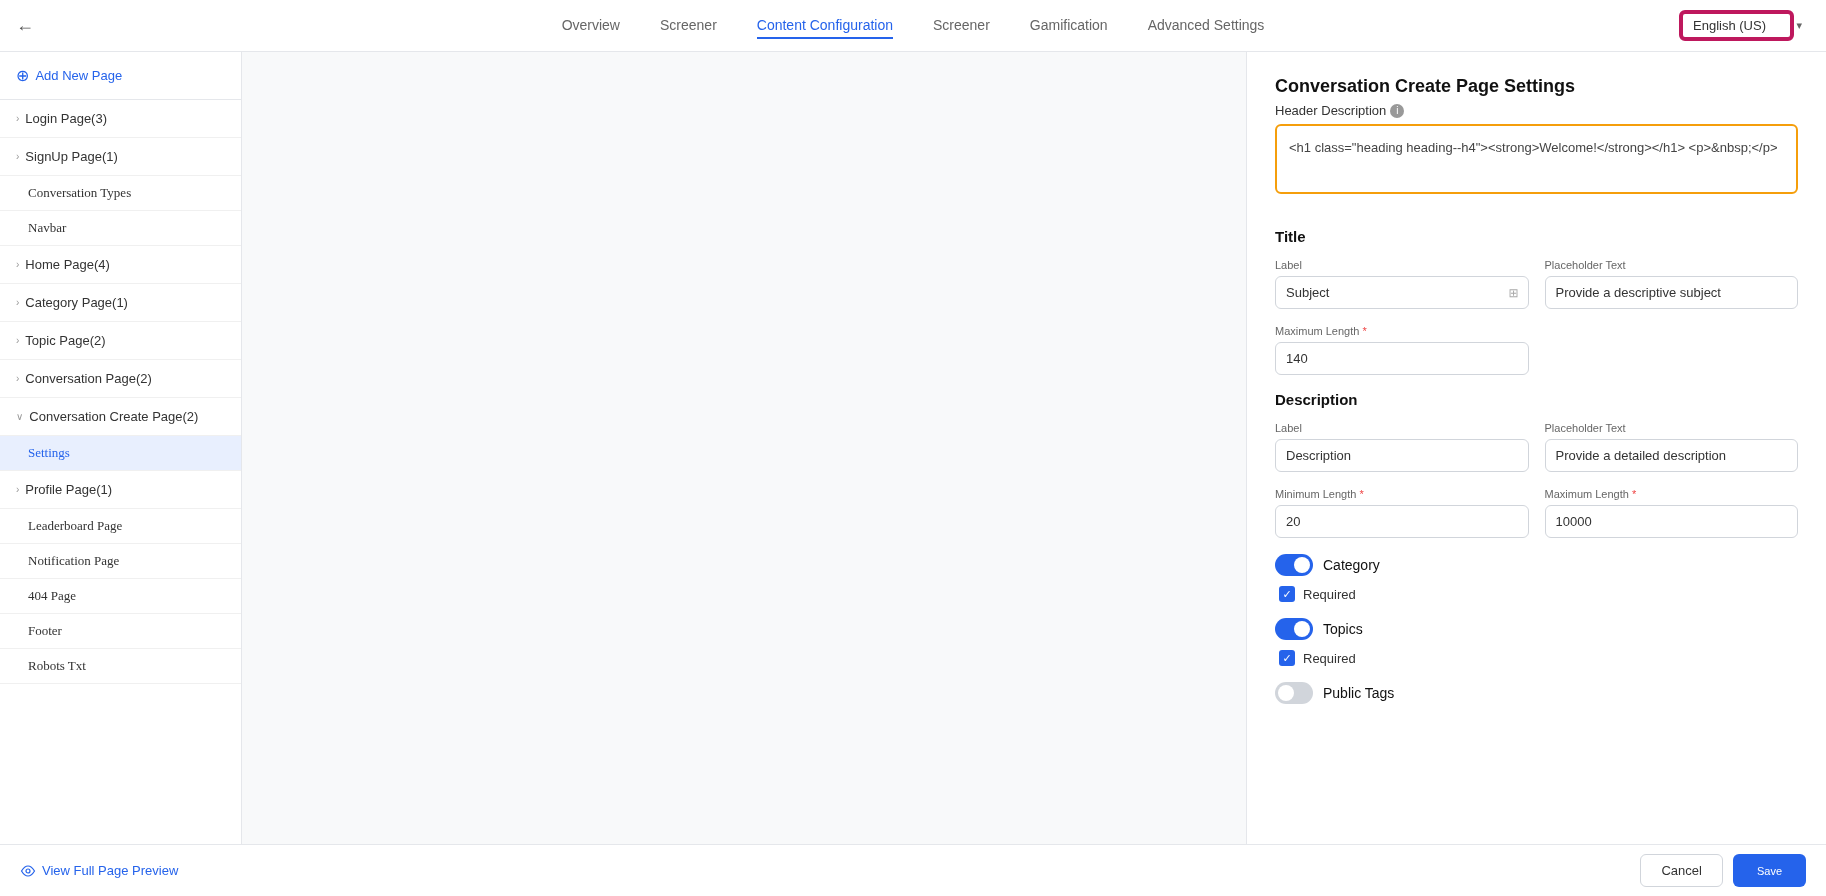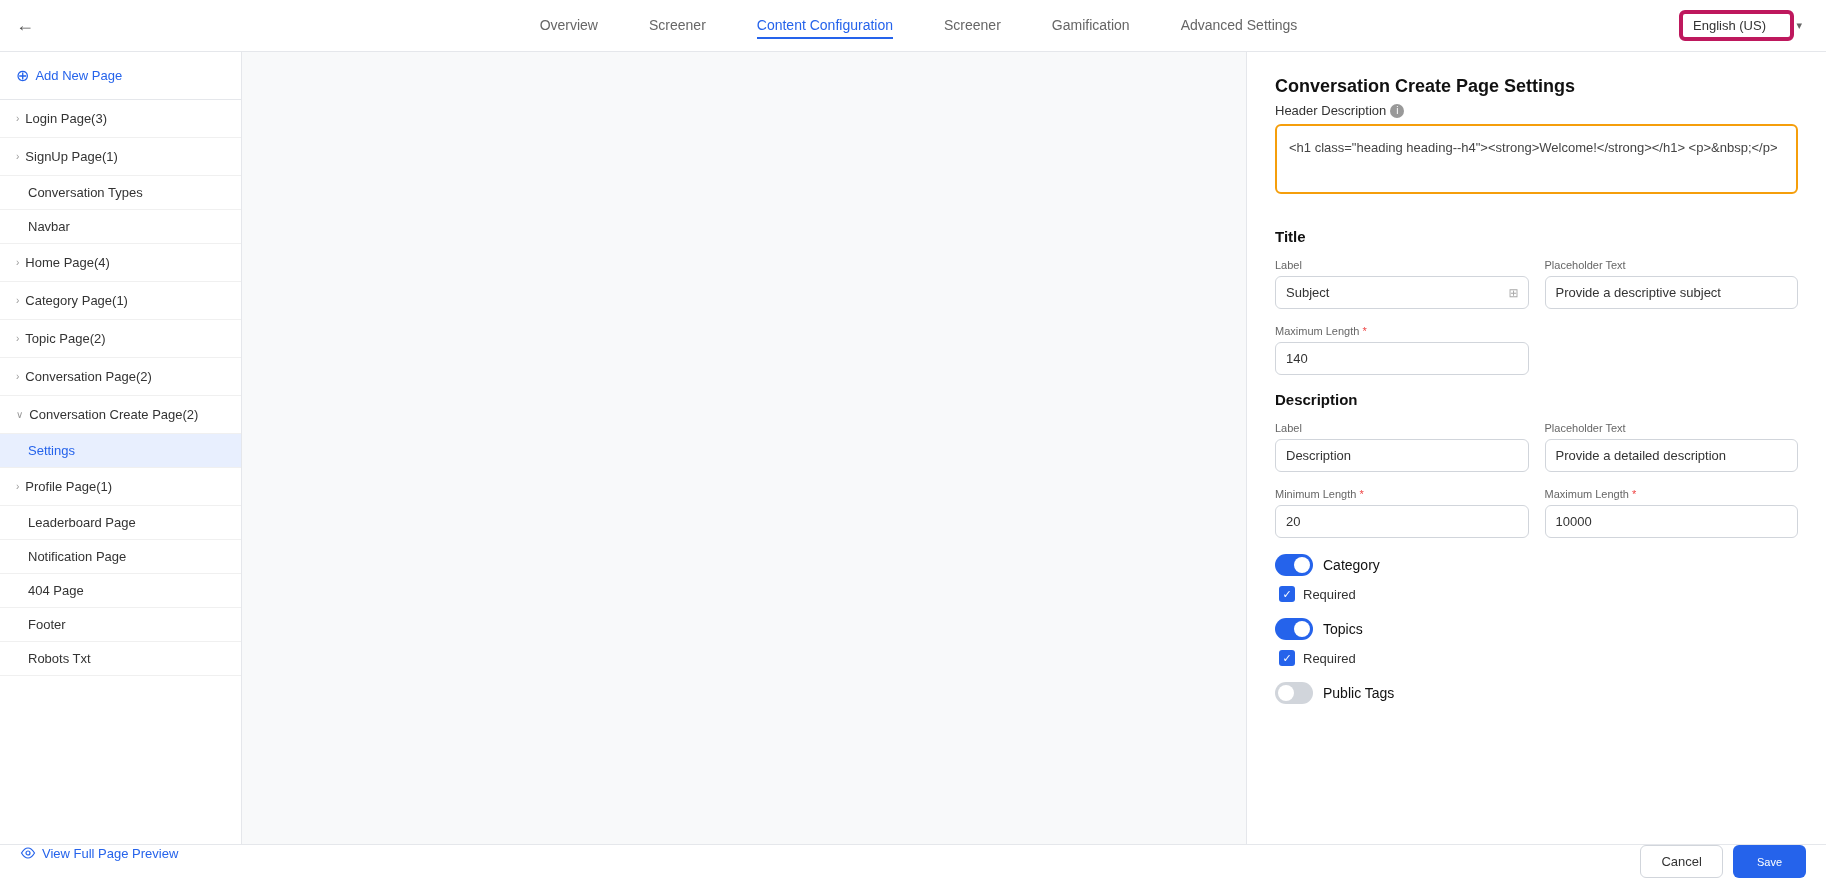--- a/index.html
+++ b/index.html
@@ -11,21 +11,21 @@
       background: #fff; border-bottom: 1px solid #e5e7eb;
       height: 52px; position: relative; padding: 0 16px;
     }
     .top-nav .back-btn {
       position: absolute; left: 16px; cursor: pointer;
       color: #555; font-size: 18px; display: flex; align-items: center;
     }
     .nav-tabs { display: flex; gap: 40px; align-items: center; }
     .nav-tab {
       font-size: 14px; color: #666; cursor: pointer; padding: 4px 0;
-      border-bottom: 2px solid transparent; white-space: nowrap; margin-left: 11px;
+      border-bottom: 2px solid transparent; white-space: nowrap;
     }
     .nav-tab.active { color: #2563eb; border-bottom: 2px solid #2563eb; font-weight: 500; }
     .lang-select {
       position: absolute; right: 16px;
       border: 4px solid #be185d; border-radius: 6px;
       padding: 4px 28px 4px 10px; font-size: 13px; color: #333;
       background: #fff; cursor: pointer; appearance: none;
     }
     .lang-select-wrap { position: absolute; right: 16px; display: flex; align-items: center; }
     .lang-select-wrap select { padding-right: 24px; }
@@ -45,21 +45,21 @@
       border-bottom: 1px solid #e5e7eb;
     }
     .sidebar-item {
       display: flex; align-items: center; justify-content: space-between;
       padding: 11px 16px; cursor: pointer; border-bottom: 1px solid #f0f0f0;
       font-size: 13px; color: #333;
     }
     .sidebar-item .left { display: flex; align-items: center; gap: 6px; }
     .sidebar-sub-item {
       padding: 9px 16px 9px 28px; cursor: pointer; font-size: 13px;
-      color: #333; border-bottom: 1px solid #f0f0f0;
+      color: #333; border-bottom: 1px solid #f0f0f0; font-family: Liberation Serif, serif;
     }
     .sidebar-sub-item.active { background: #e8effe; color: #2563eb; font-weight: 500; }
     .chevron { font-size: 10px; color: #999; }
 
     
     .main-content {
       flex: 1; overflow-y: auto; padding: 0;
       background: #f8f9fa;
     }
 
@@ -136,21 +136,21 @@
       width: 16px; height: 16px; border-radius: 3px; background: #2563eb;
       display: flex; align-items: center; justify-content: center;
       cursor: pointer; flex-shrink: 0;
     }
     .checkbox .check { color: #fff; font-size: 11px; }
     .checkbox-label { font-size: 13px; color: #333; }
 
     
     .bottom-bar {
       height: 52px; background: #fff; border-top: 1px solid #e5e7eb;
-      display: flex; align-items: flex-start; padding: 0 20px;
+      display: flex; align-items: center; padding: 0 20px;
       justify-content: space-between;
     }
     .preview-btn {
       display: flex; align-items: center; gap: 6px;
       color: #2563eb; font-size: 13px; cursor: pointer; font-weight: 500;
     }
     .action-btns { display: flex; gap: 10px; }
     .btn-cancel {
       border: 1px solid #d1d5db; border-radius: 6px; padding: 8px 20px;
       background: #fff; color: #333; font-size: 13px; cursor: pointer;

